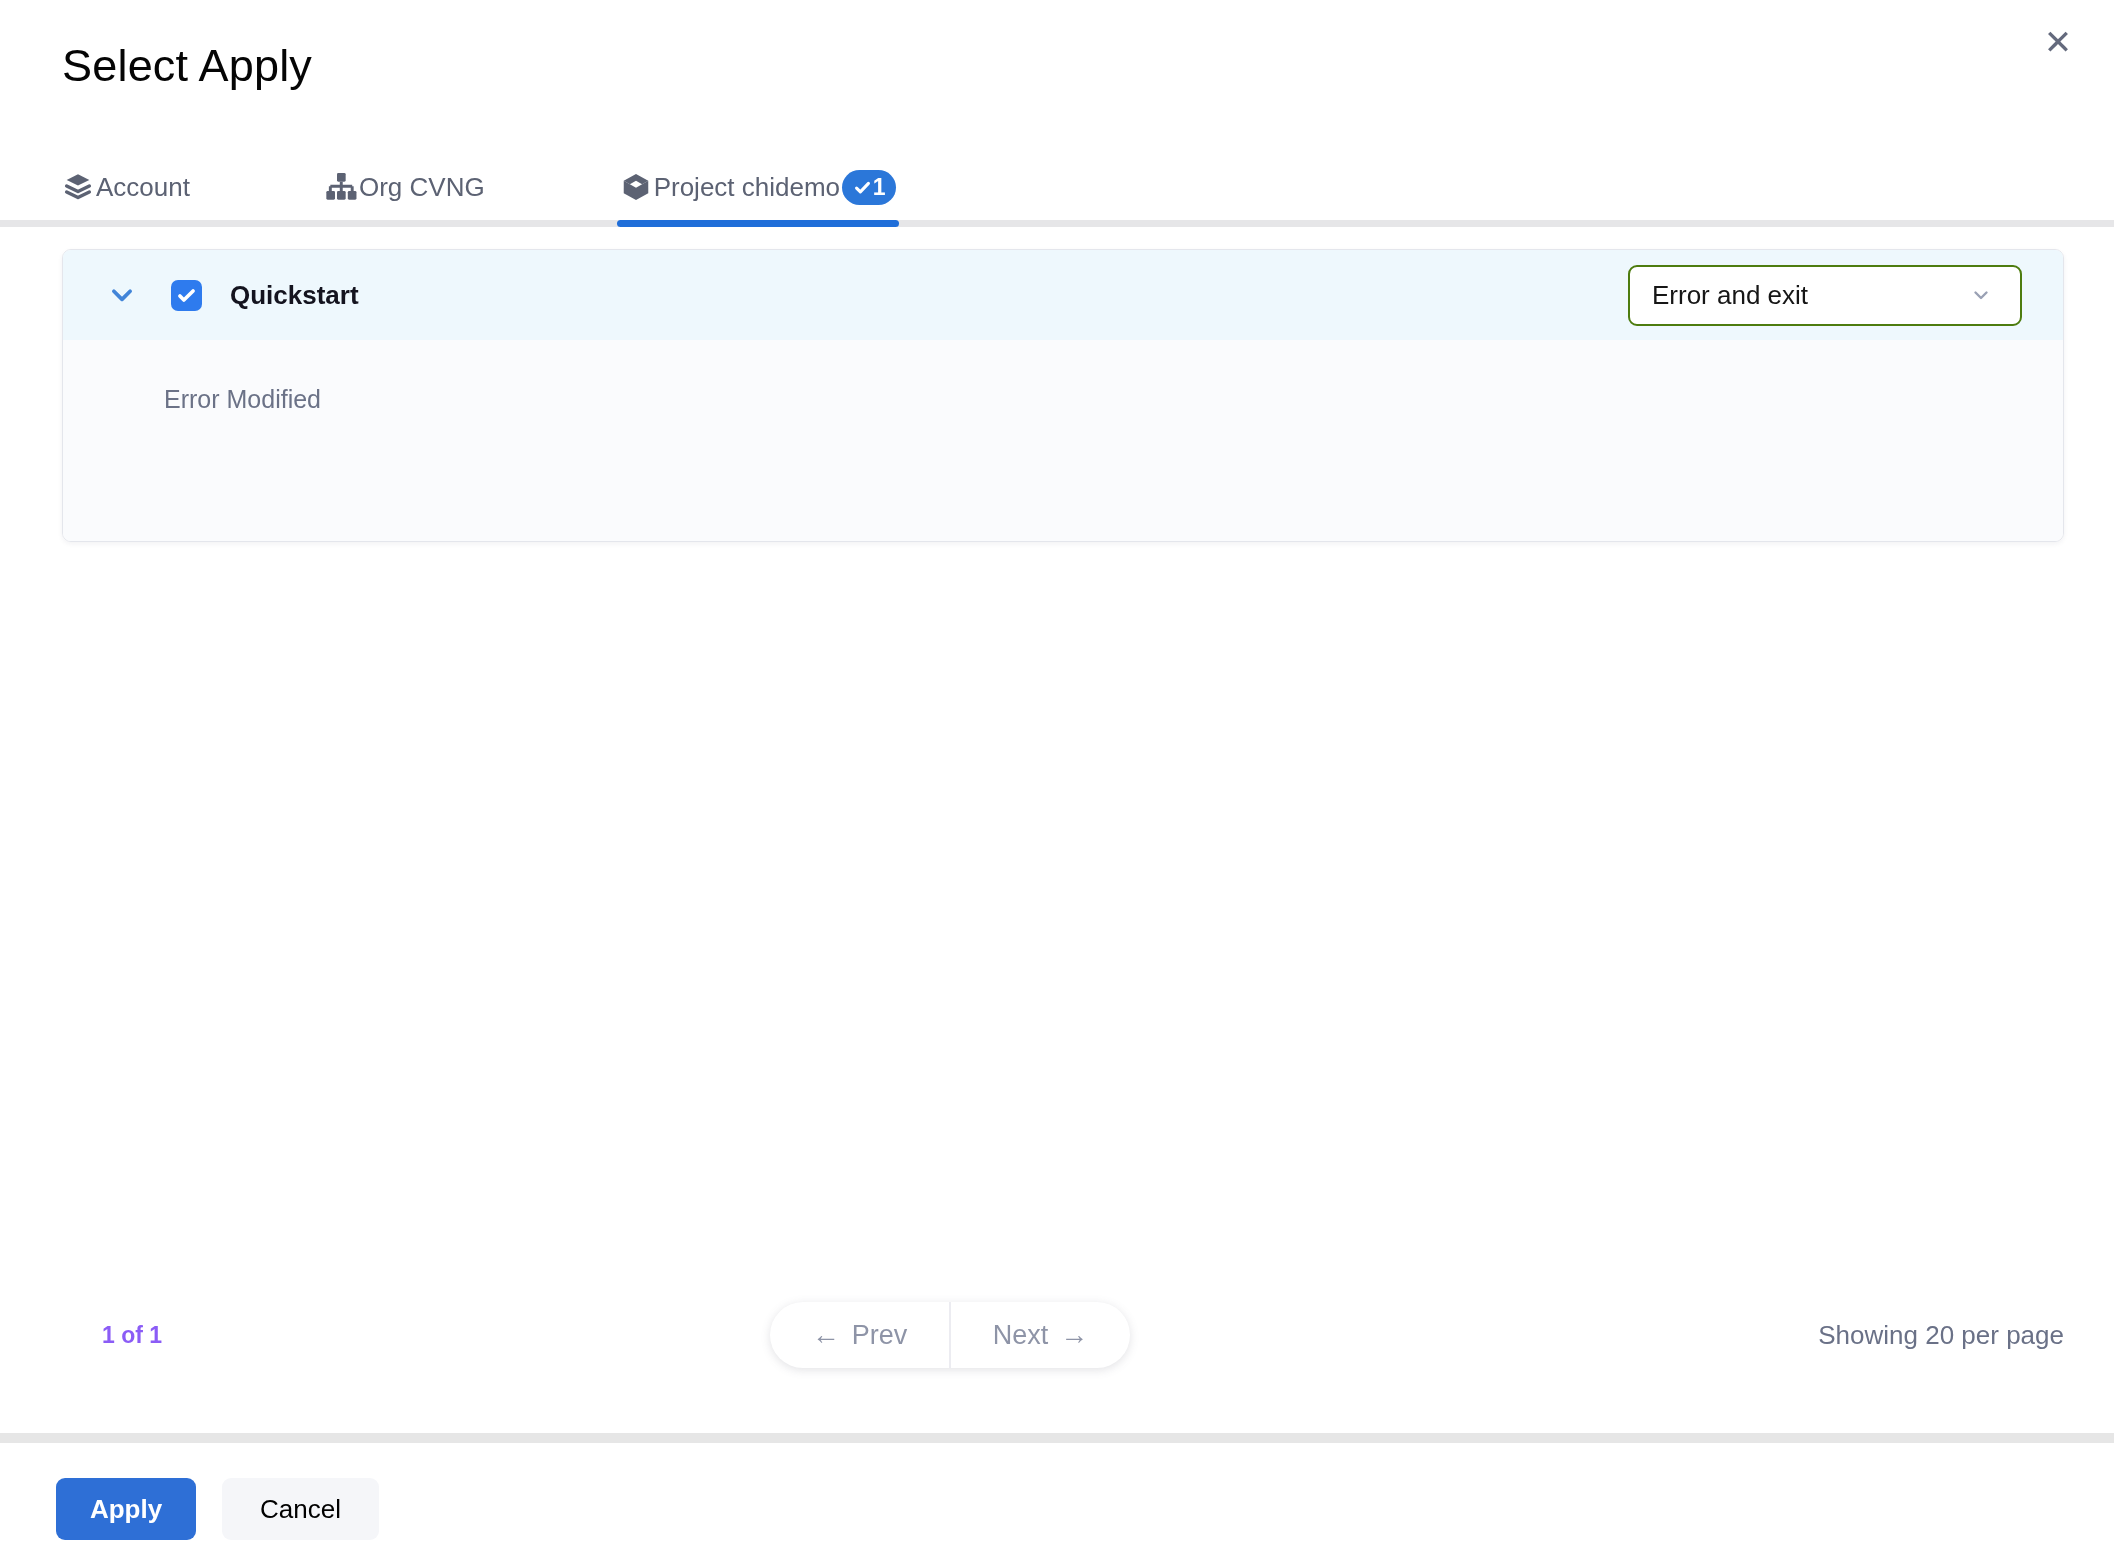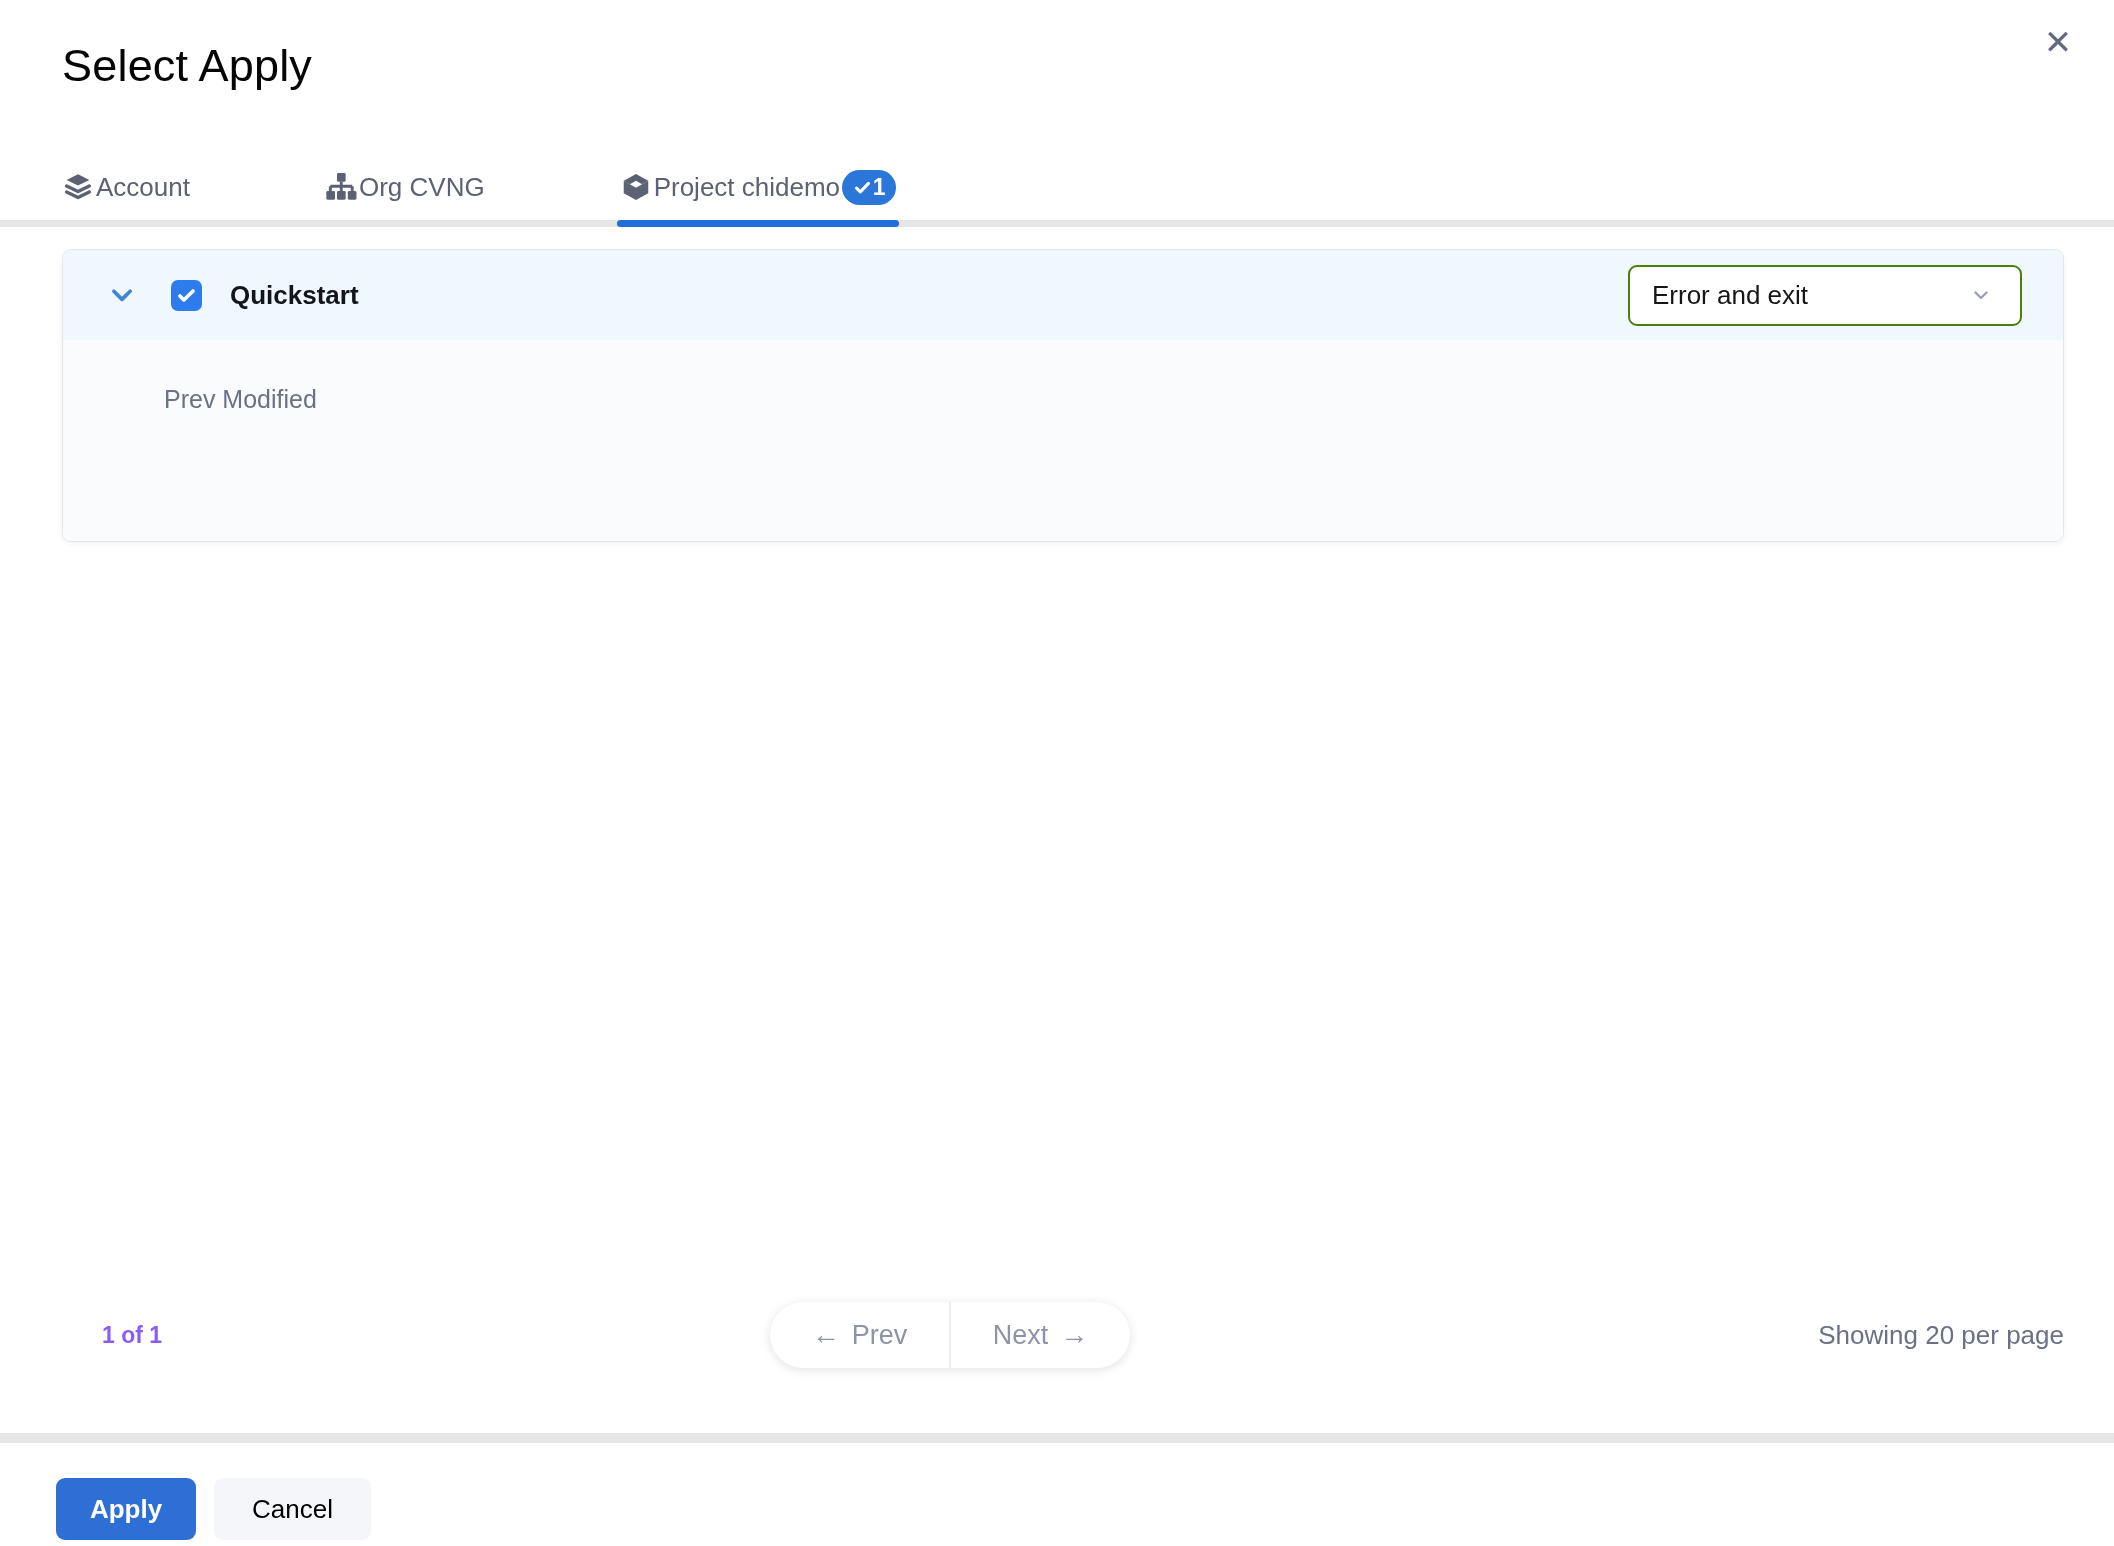--- a/index.html
+++ b/index.html
@@ -200,21 +200,21 @@
   .pager-btn.prev { border-right: 2px solid #ececf1; }
   .pager-arrow { font-size: 28px; }
   .showing { margin-left: auto; font-size: 26px; color: #6a7187; }
   
   .footer-divider { width: 100%; height: 10px; background: #e6e6e6; }
   .footer {
     display: flex;
     align-items: flex-start;
     padding: 35px 0 0 56px;
     height: 103px;
-    gap: 18px;
+    gap: 26px;
   }
   .apply-btn {
     width: 140px;
     height: 62px;
     border: none;
     border-radius: 9px;
     background: #2e6fd6;
     color: #ffffff;
     font-family: inherit;
     font-size: 26px;
@@ -311,21 +311,21 @@
           <span class="select-value">Error and exit</span>
           <span class="select-chevron">
             <svg width="24" height="24" viewBox="0 0 24 24" fill="none">
               <path d="M6.5 9.5l5.5 5.5 5.5-5.5" stroke="#9aa1b4" stroke-width="2.4" stroke-linecap="round" stroke-linejoin="round"></path>
             </svg>
           </span>
         </div>
       </div>
 
       <div class="card-body">
-        <div class="detail-label">Prev Modified</div>
+        <div class="detail-label">Error Modified</div>
       </div>
     </div>
 
     <div class="spacer"></div>
 
     <div class="pagination">
       <span class="page-info">1 of 1</span>
 
       <div class="pager">
         <button class="pager-btn prev">

